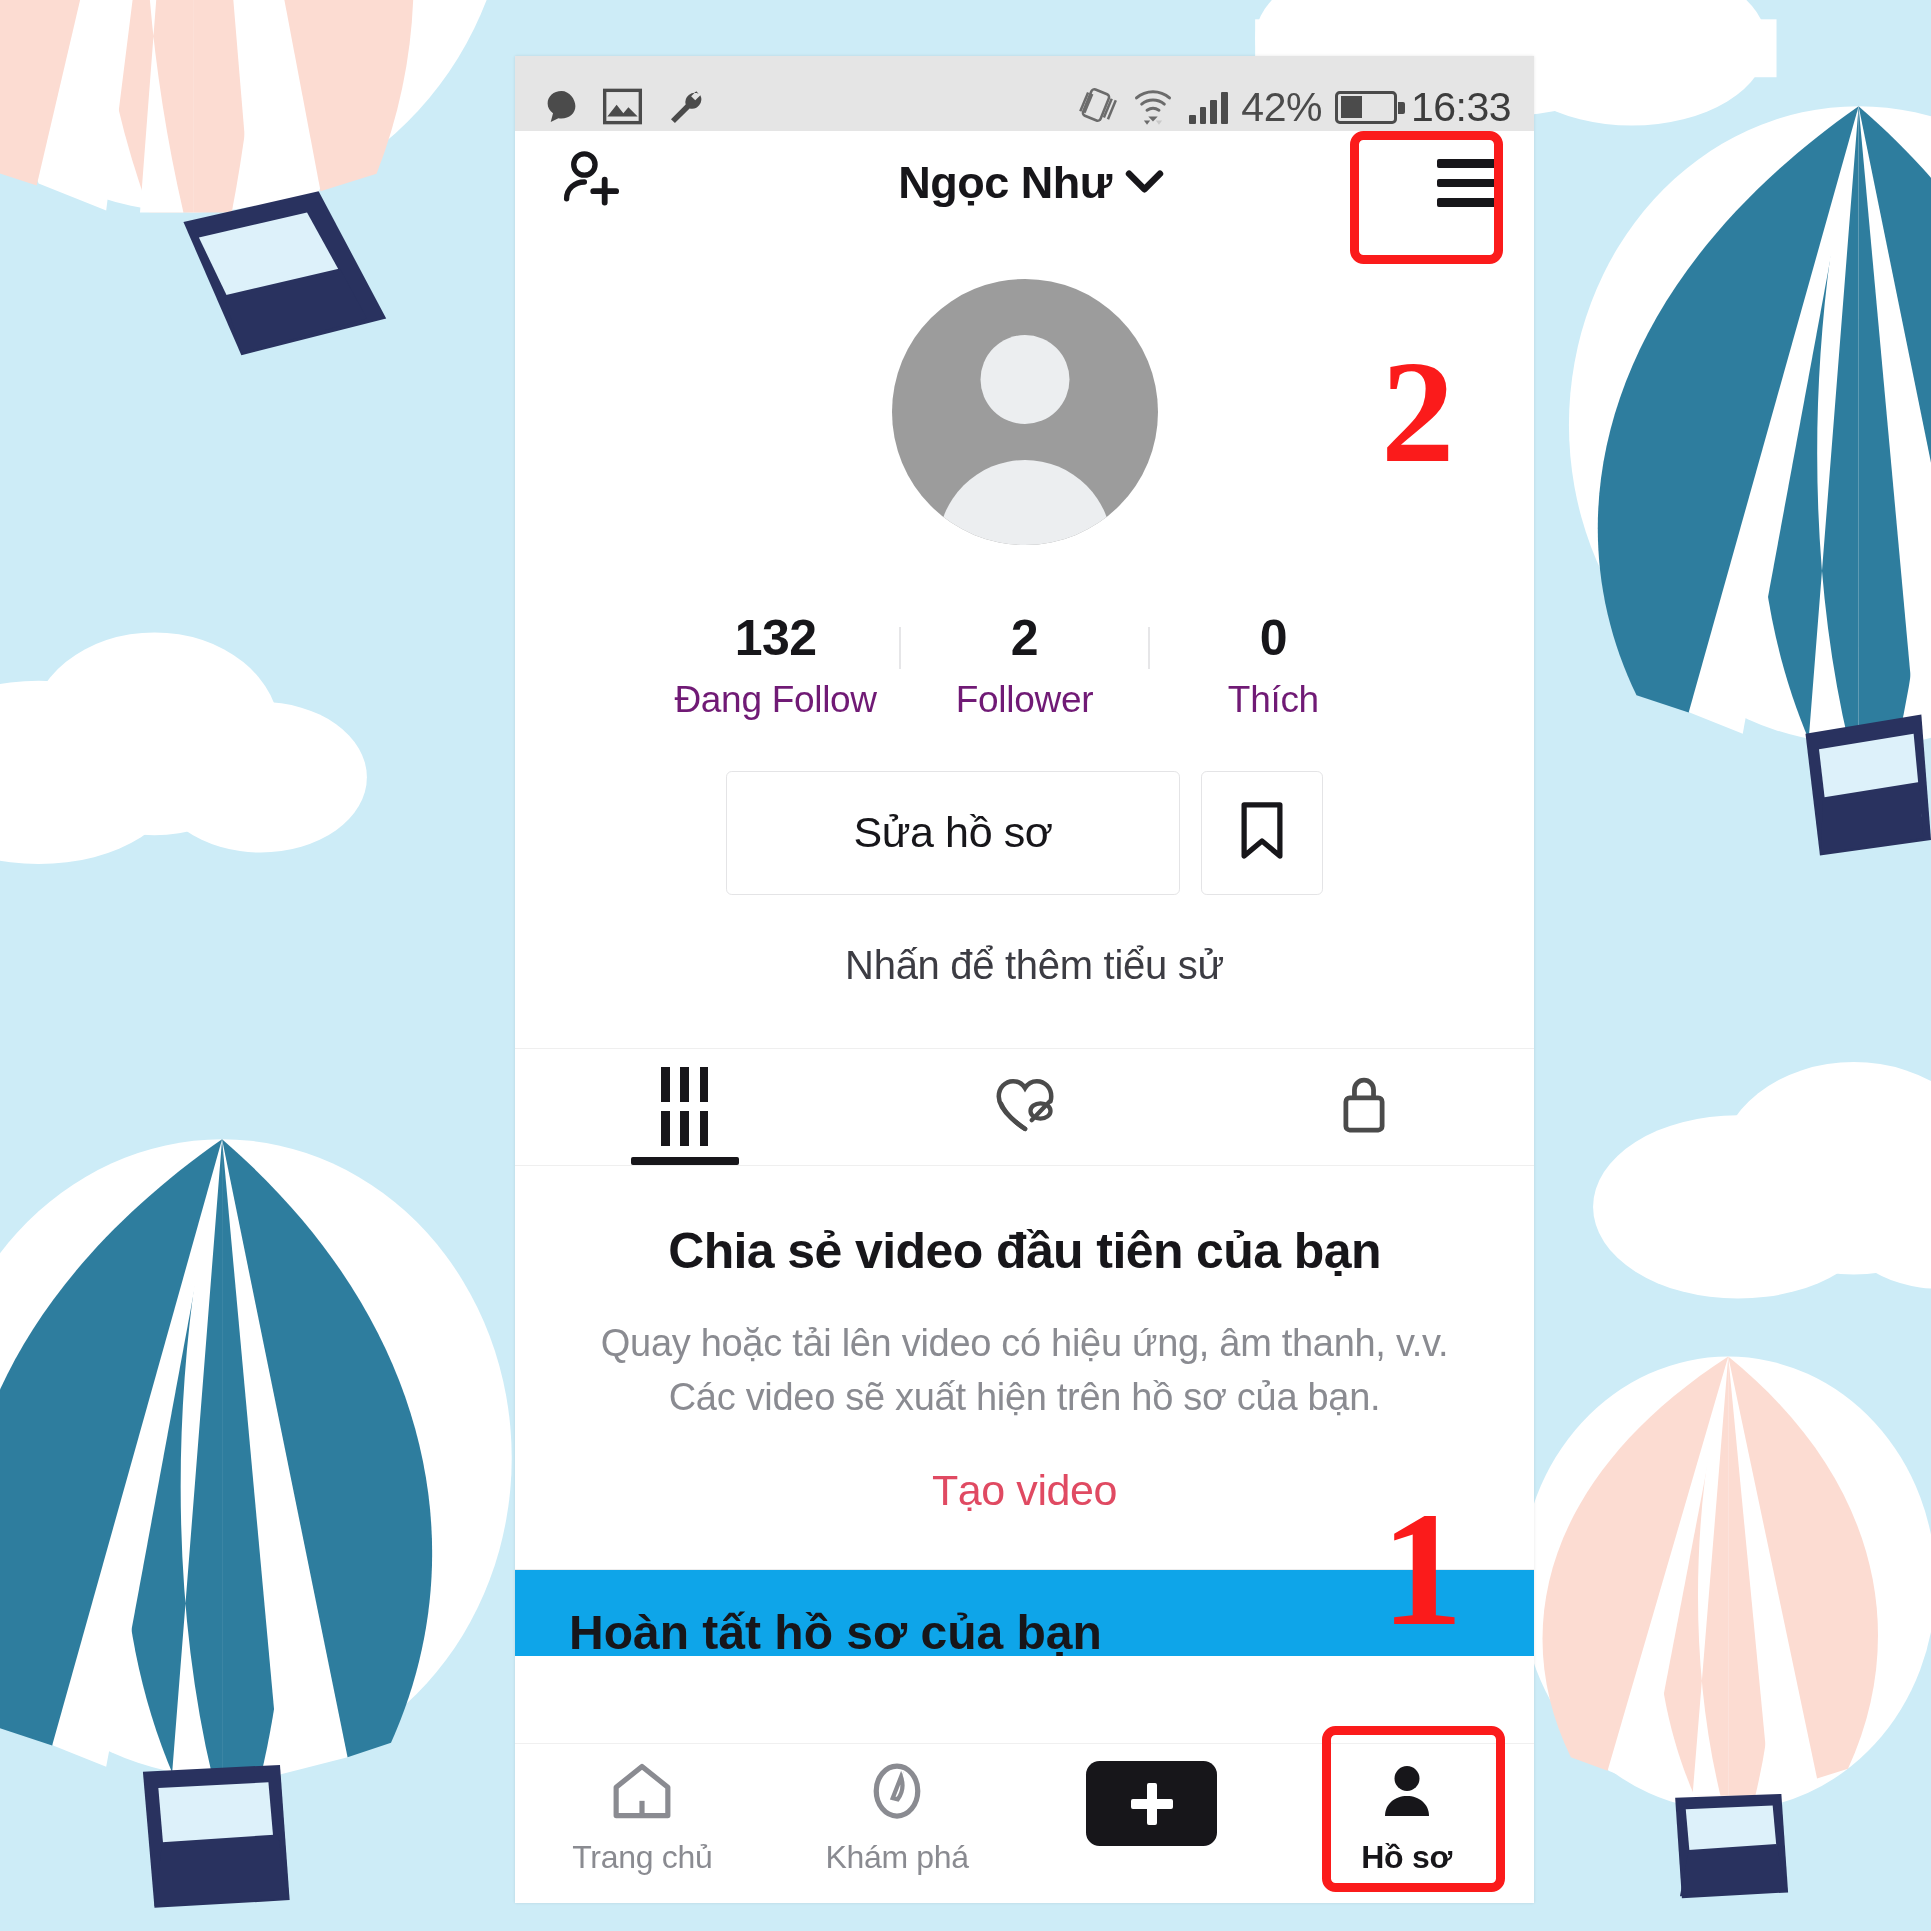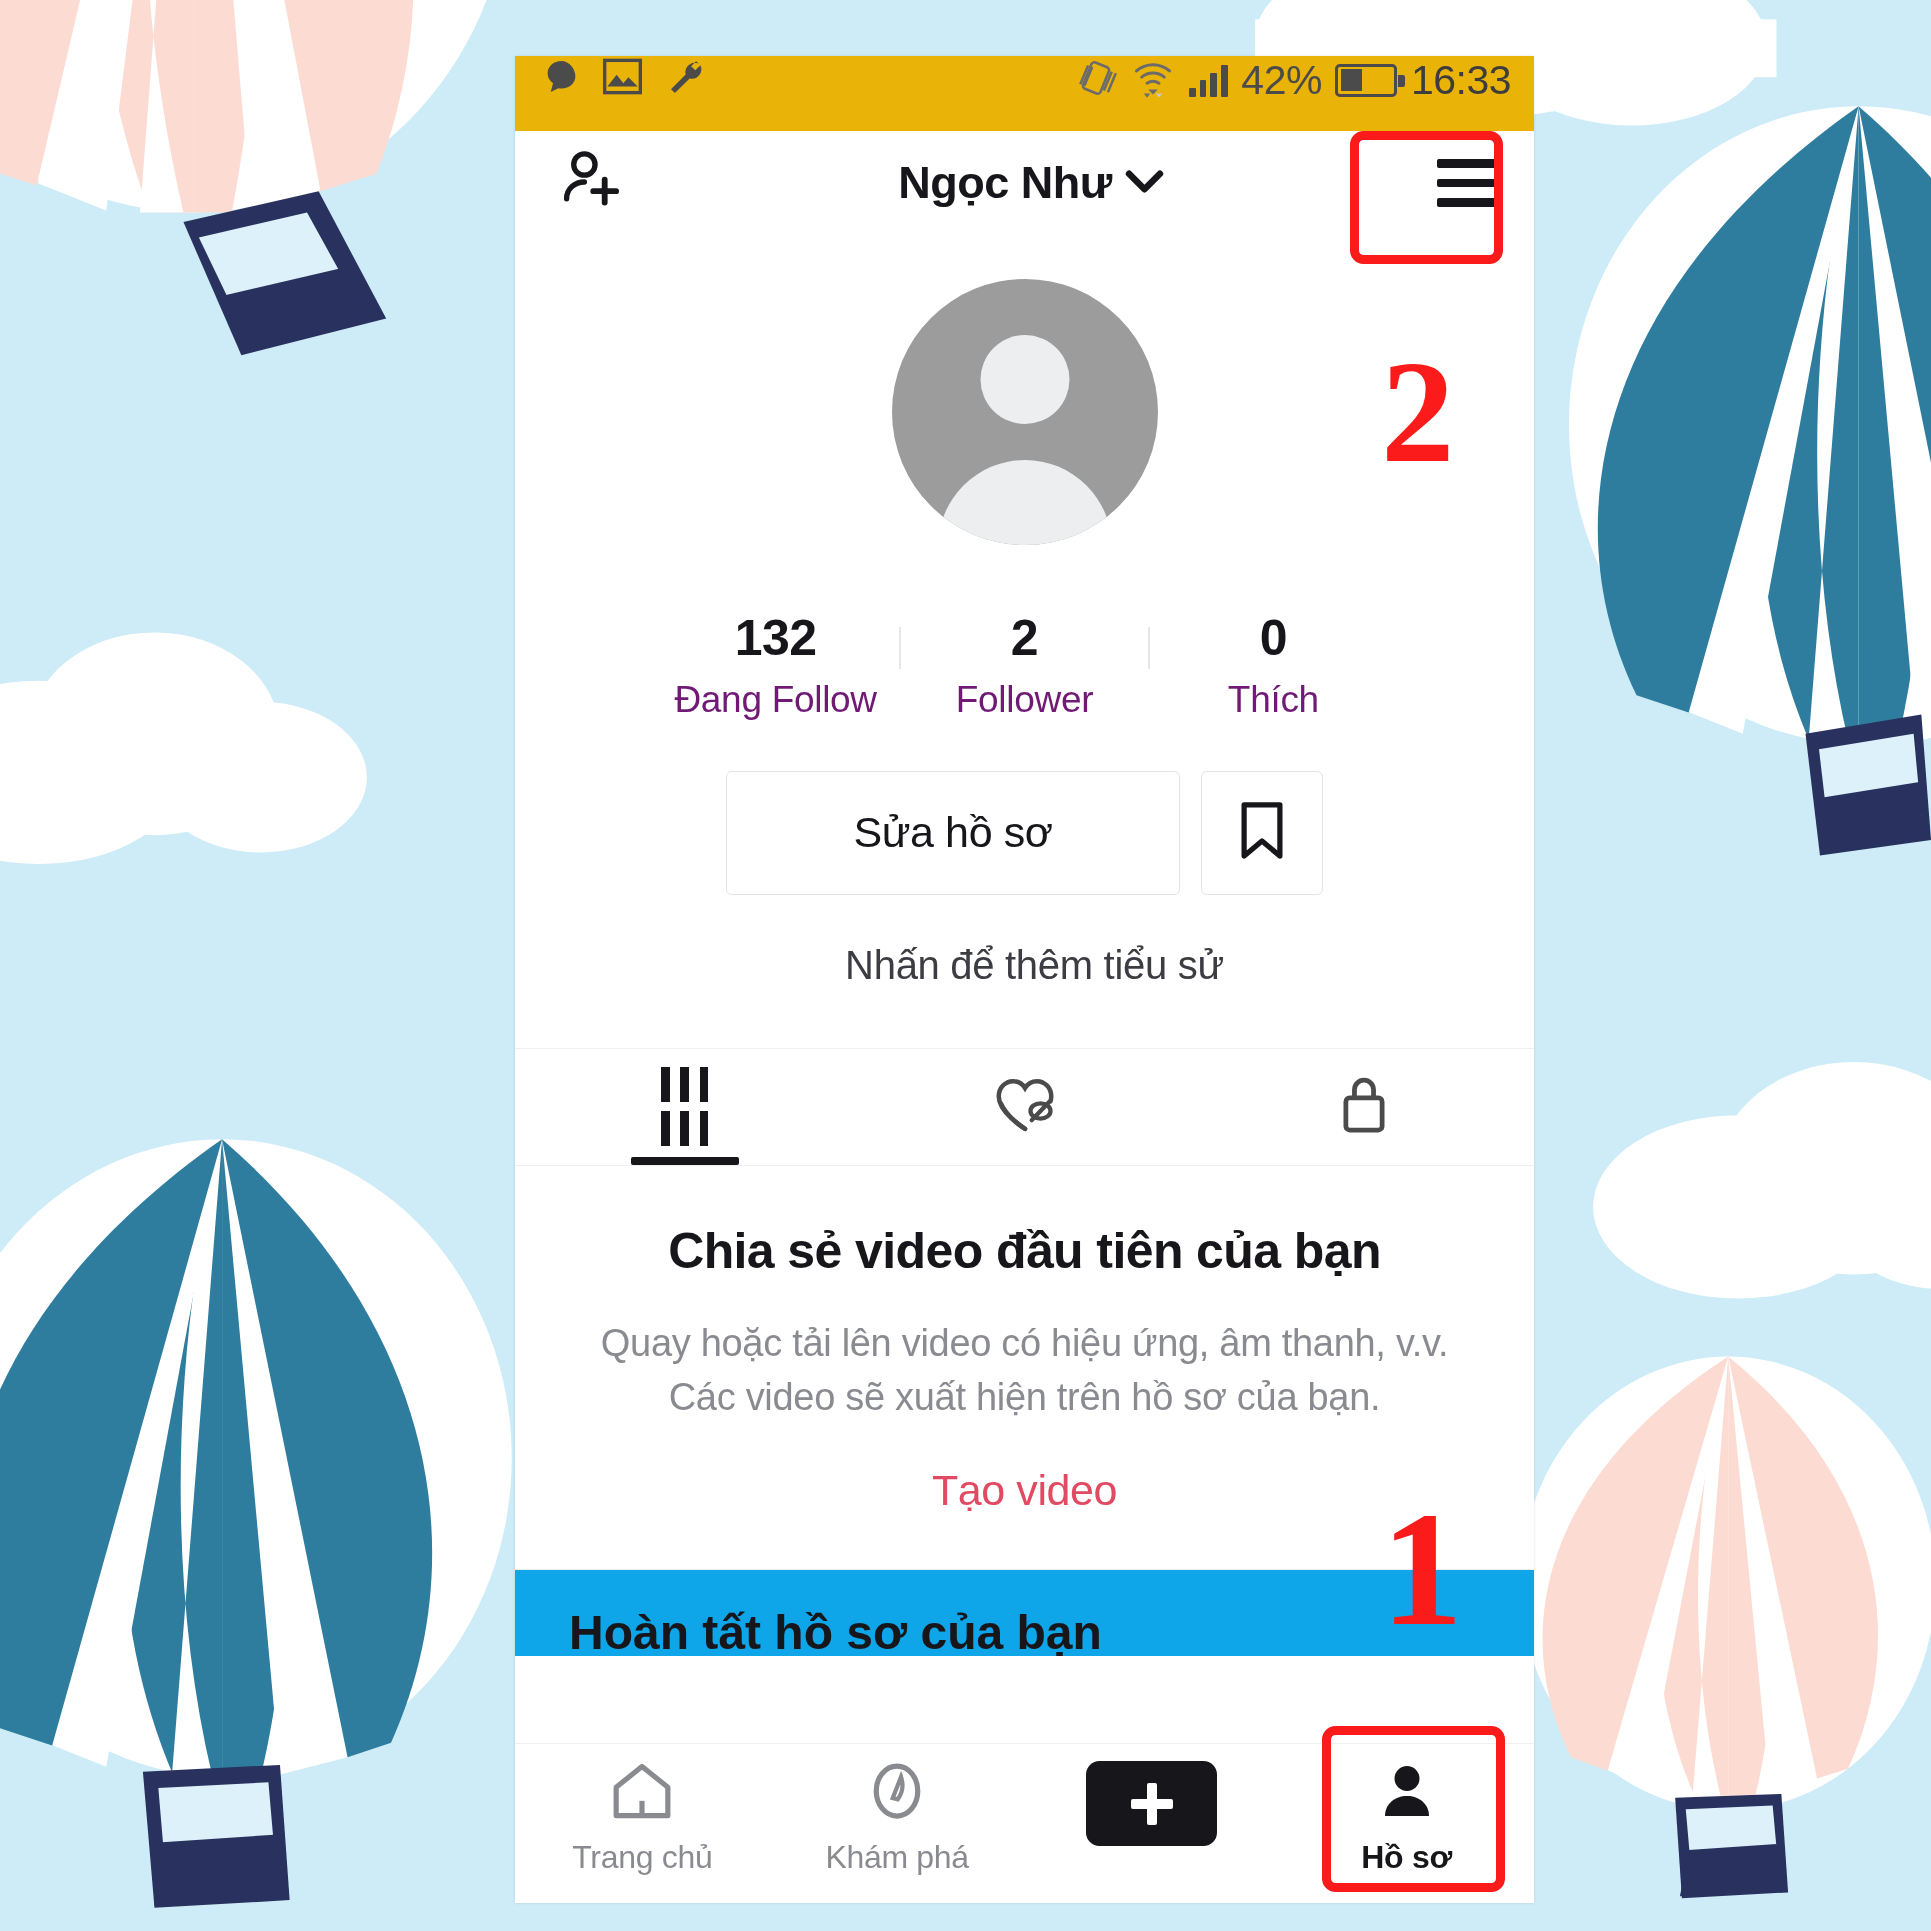--- a/index.html
+++ b/index.html
@@ -20,24 +20,24 @@
     width: 1019px; height: 1847px;
     background: #ffffff;
     box-shadow: 0 0 2.9px rgba(0,0,0,0.10);
     overflow: hidden;
     display: flex; flex-direction: column;
   }
 
   
   .statusbar {
     height: 75px;
-    display: flex; align-items: flex-start;
+    display: flex; align-items: flex-end;
     padding: 0 23px 0 27px;
     flex: 0 0 auto;
-    background: #eab308;
+    background: #e5e5e5;
   }
   .sb-left { display: flex; align-items: center; gap: 21px; }
   .sb-spacer { flex: 1 1 auto; }
   .sb-right { display: flex; align-items: center; gap: 13.5px; }
   .sb-text {
     font-size: 41px; color: #4b4b4b; letter-spacing: -0.5px;
     font-family: "Liberation Sans", sans-serif;
   }
   .sb-time { font-size: 41px; color: #3d3d3d; letter-spacing: -0.5px; }
 

